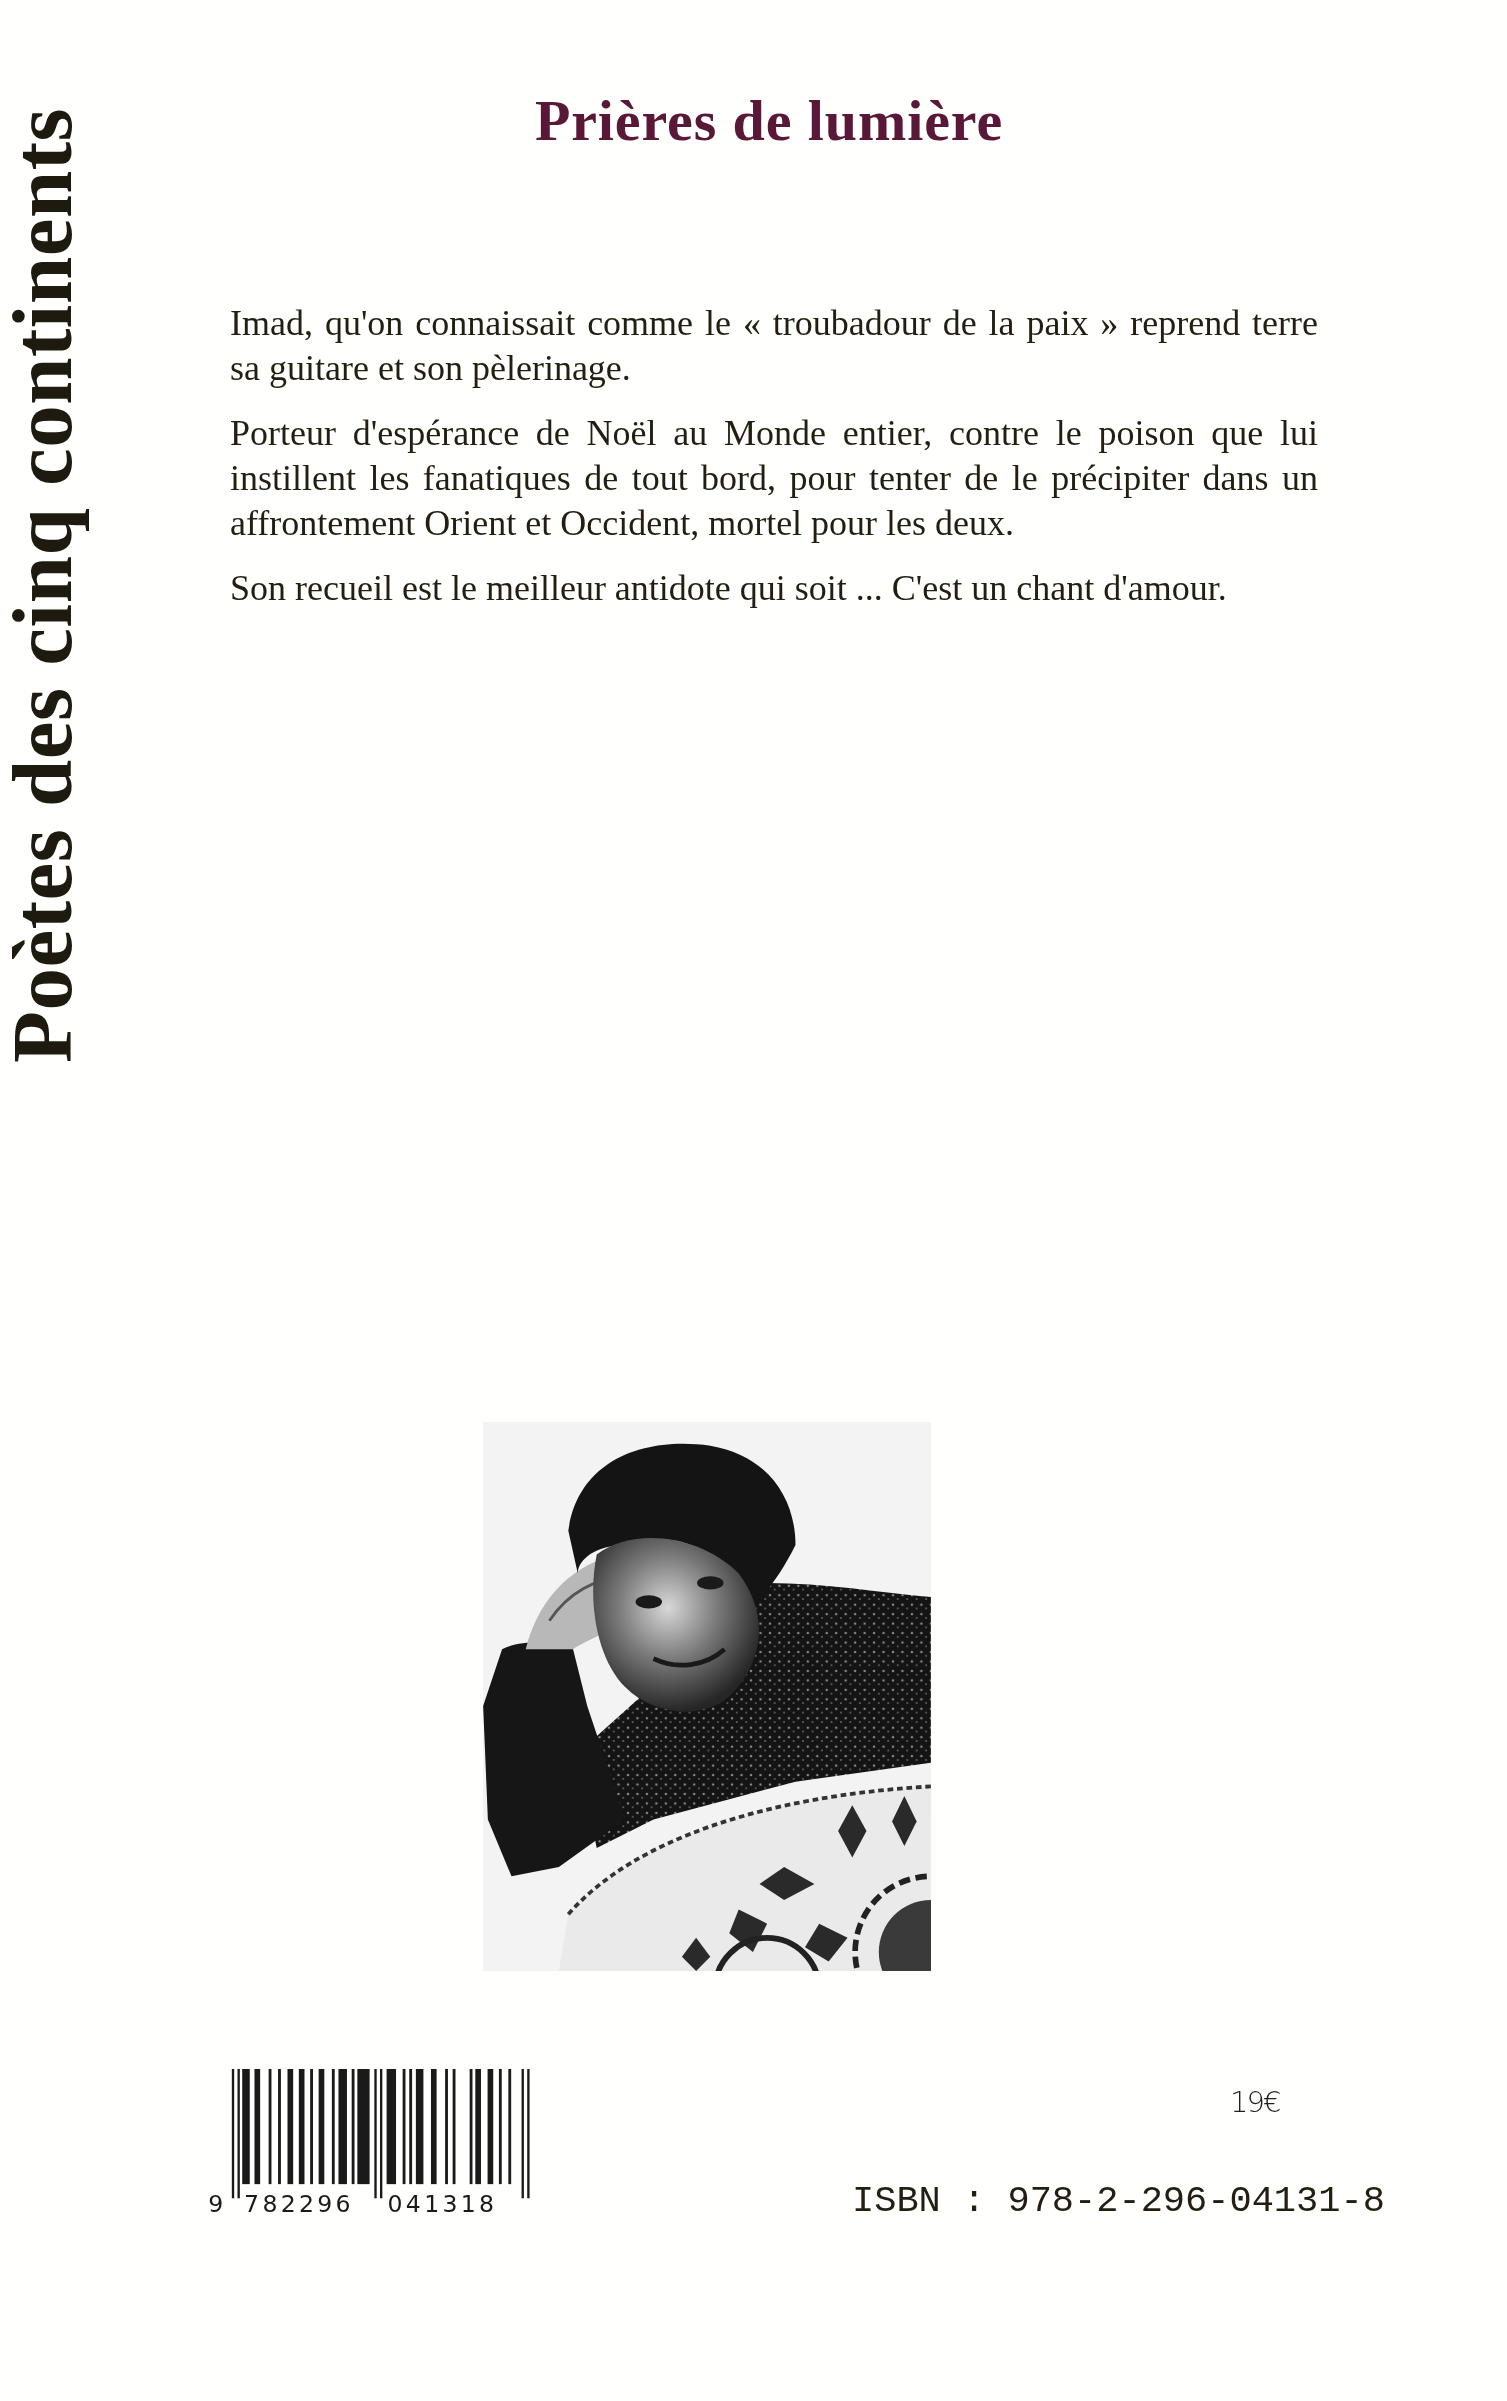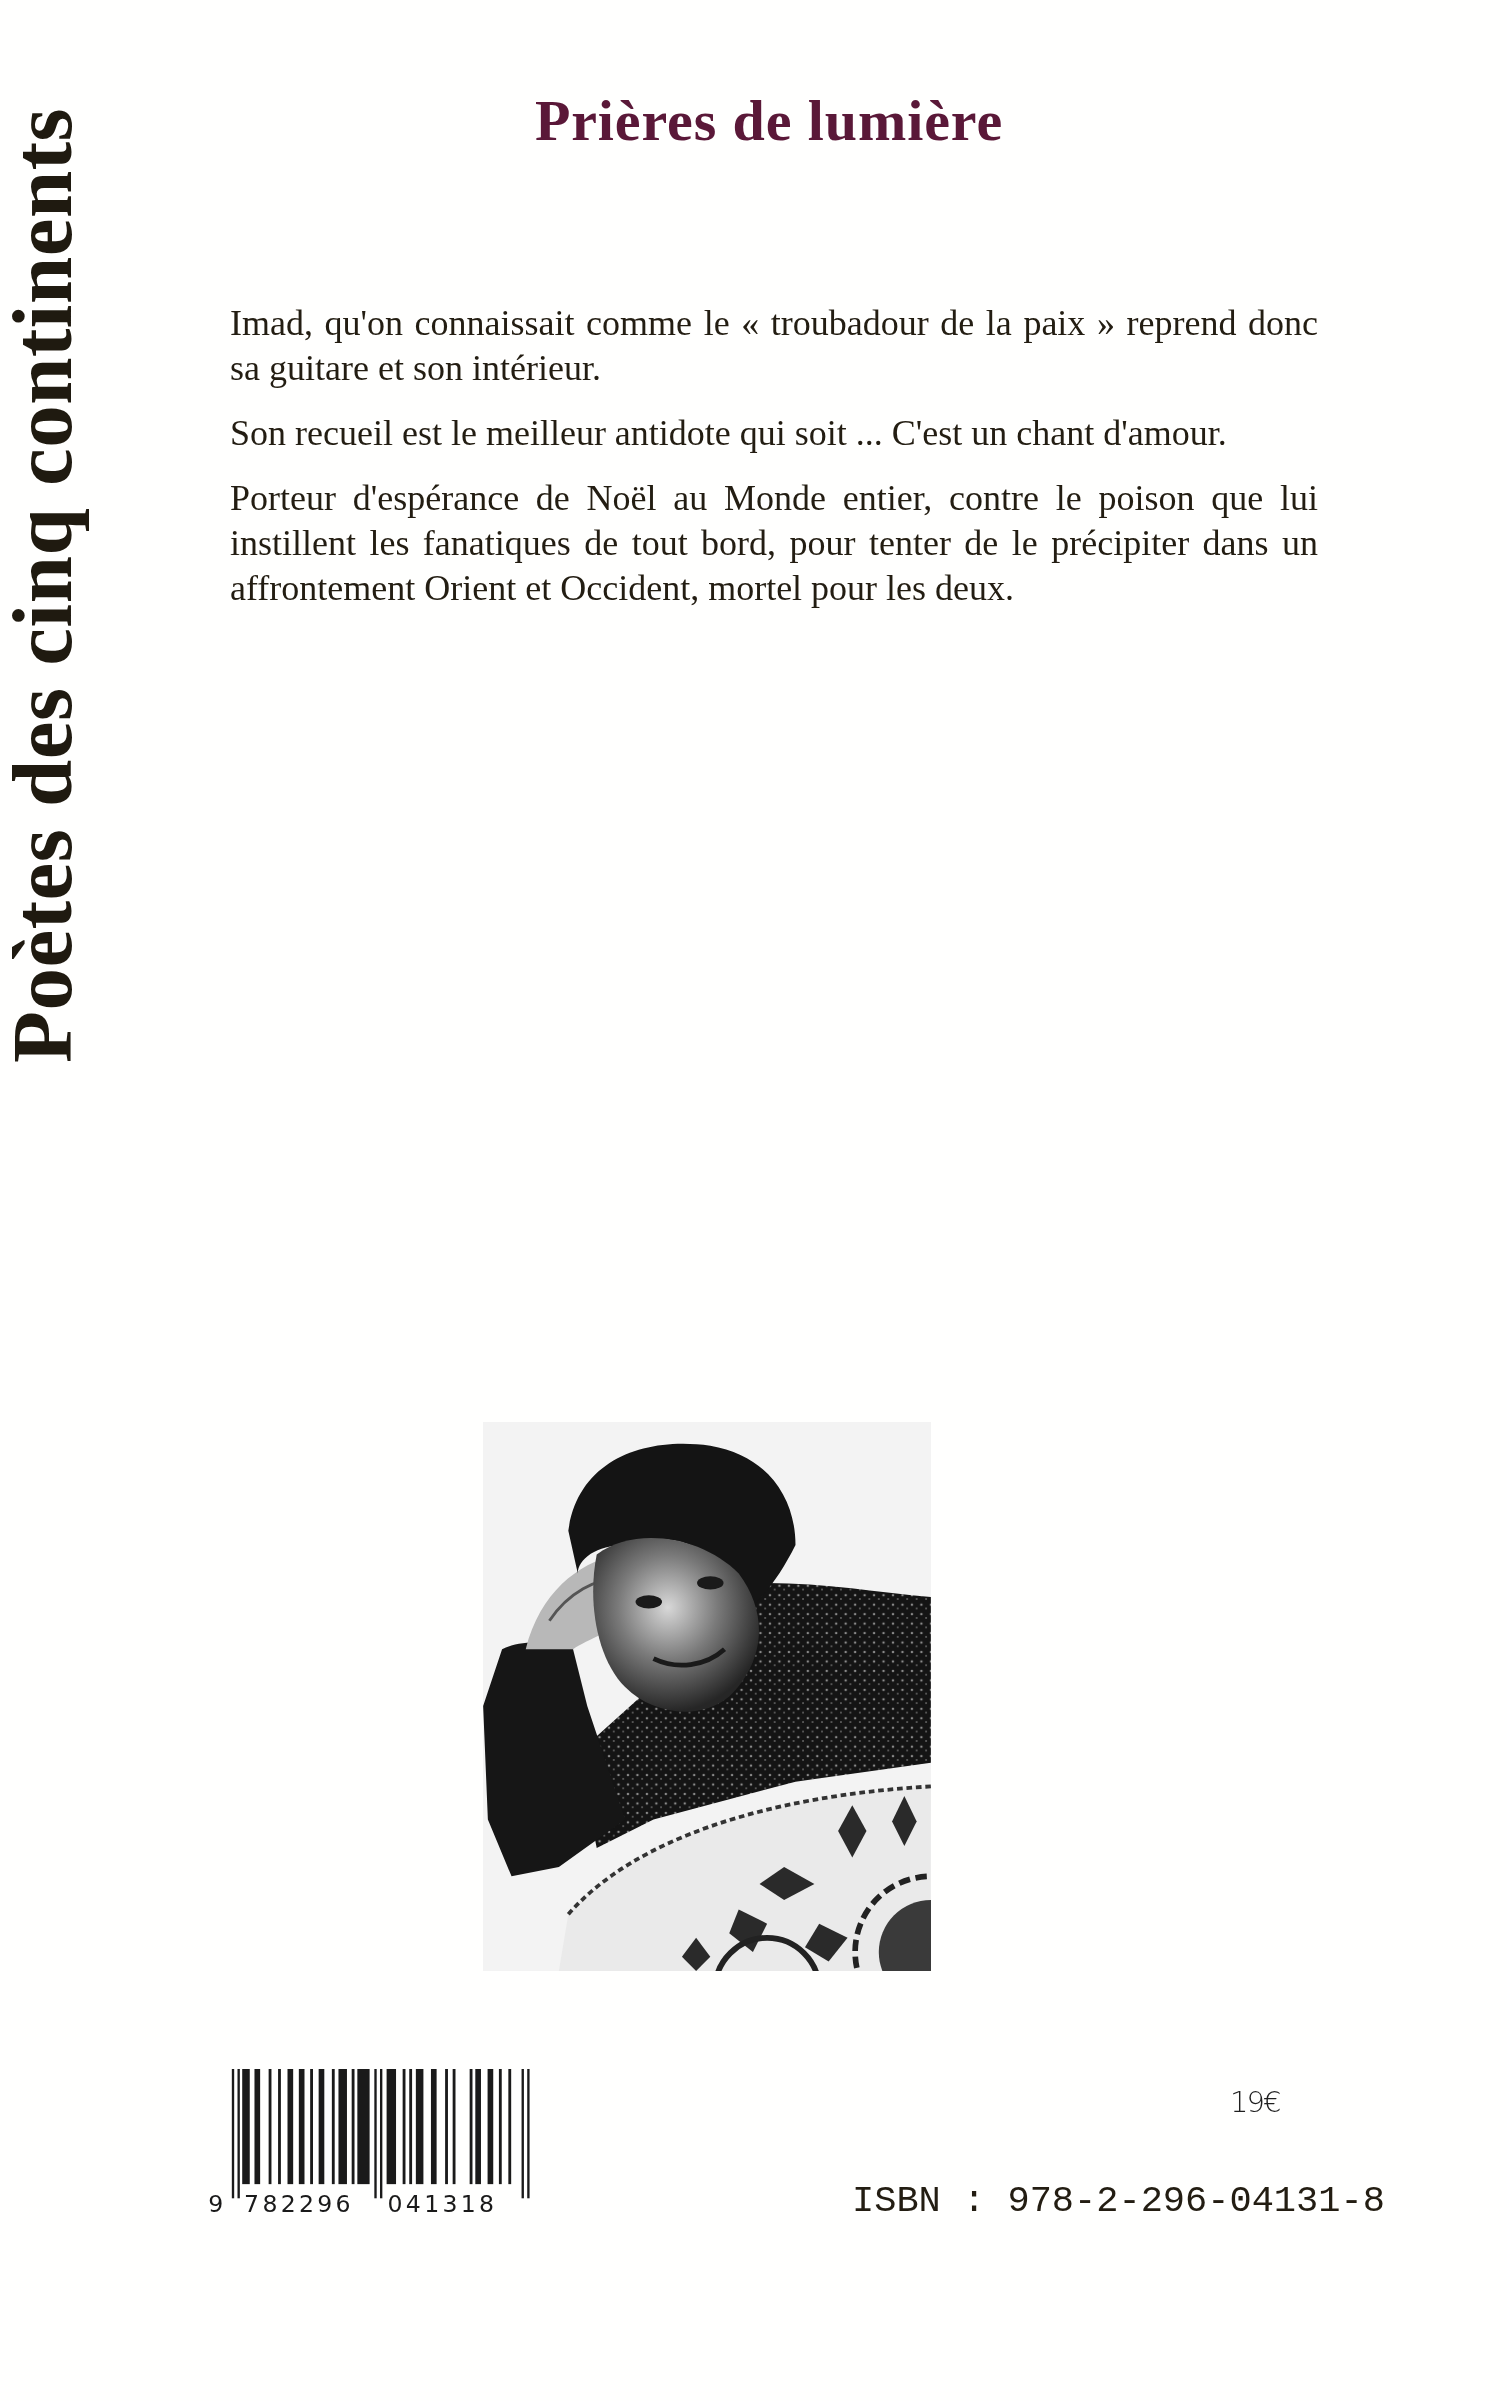--- a/index.html
+++ b/index.html
@@ -133,23 +133,23 @@
 
 <div class="page">
 
   <div class="series">
     <span>Poètes des cinq continents</span>
   </div>
 
   <div class="title">Prières de lumière</div>
 
   <div class="body-text">
-    <p>Imad, qu'on connaissait comme le « troubadour de la paix » reprend donc sa guitare et son intérieur.</p>
+    <p>Imad, qu'on connaissait comme le « troubadour de la paix » reprend terre sa guitare et son pèlerinage.</p>
+    <p>Porteur d'espérance de Noël au Monde entier, contre le poison que lui instillent les fanatiques de tout bord, pour tenter de le précipiter dans un affrontement Orient et Occident, mortel pour les deux.</p>
     <p>Son recueil est le meilleur antidote qui soit ... C'est un chant d'amour.</p>
-    <p>Porteur d'espérance de Noël au Monde entier, contre le poison que lui instillent les fanatiques de tout bord, pour tenter de le précipiter dans un affrontement Orient et Occident, mortel pour les deux.</p>
   </div>
 
 
   <div class="photo" title="Black and white portrait of the author leaning on his hand above an oud">
     <svg width="448" height="549" viewBox="0 0 473 580">
       <defs>
         <pattern id="knit" width="10" height="10" patternUnits="userSpaceOnUse">
           <rect width="10" height="10" fill="#141414"></rect>
           <circle cx="3" cy="3" r="1.3" fill="#8a8a8a"></circle>
           <circle cx="8" cy="7" r="1" fill="#6a6a6a"></circle>

